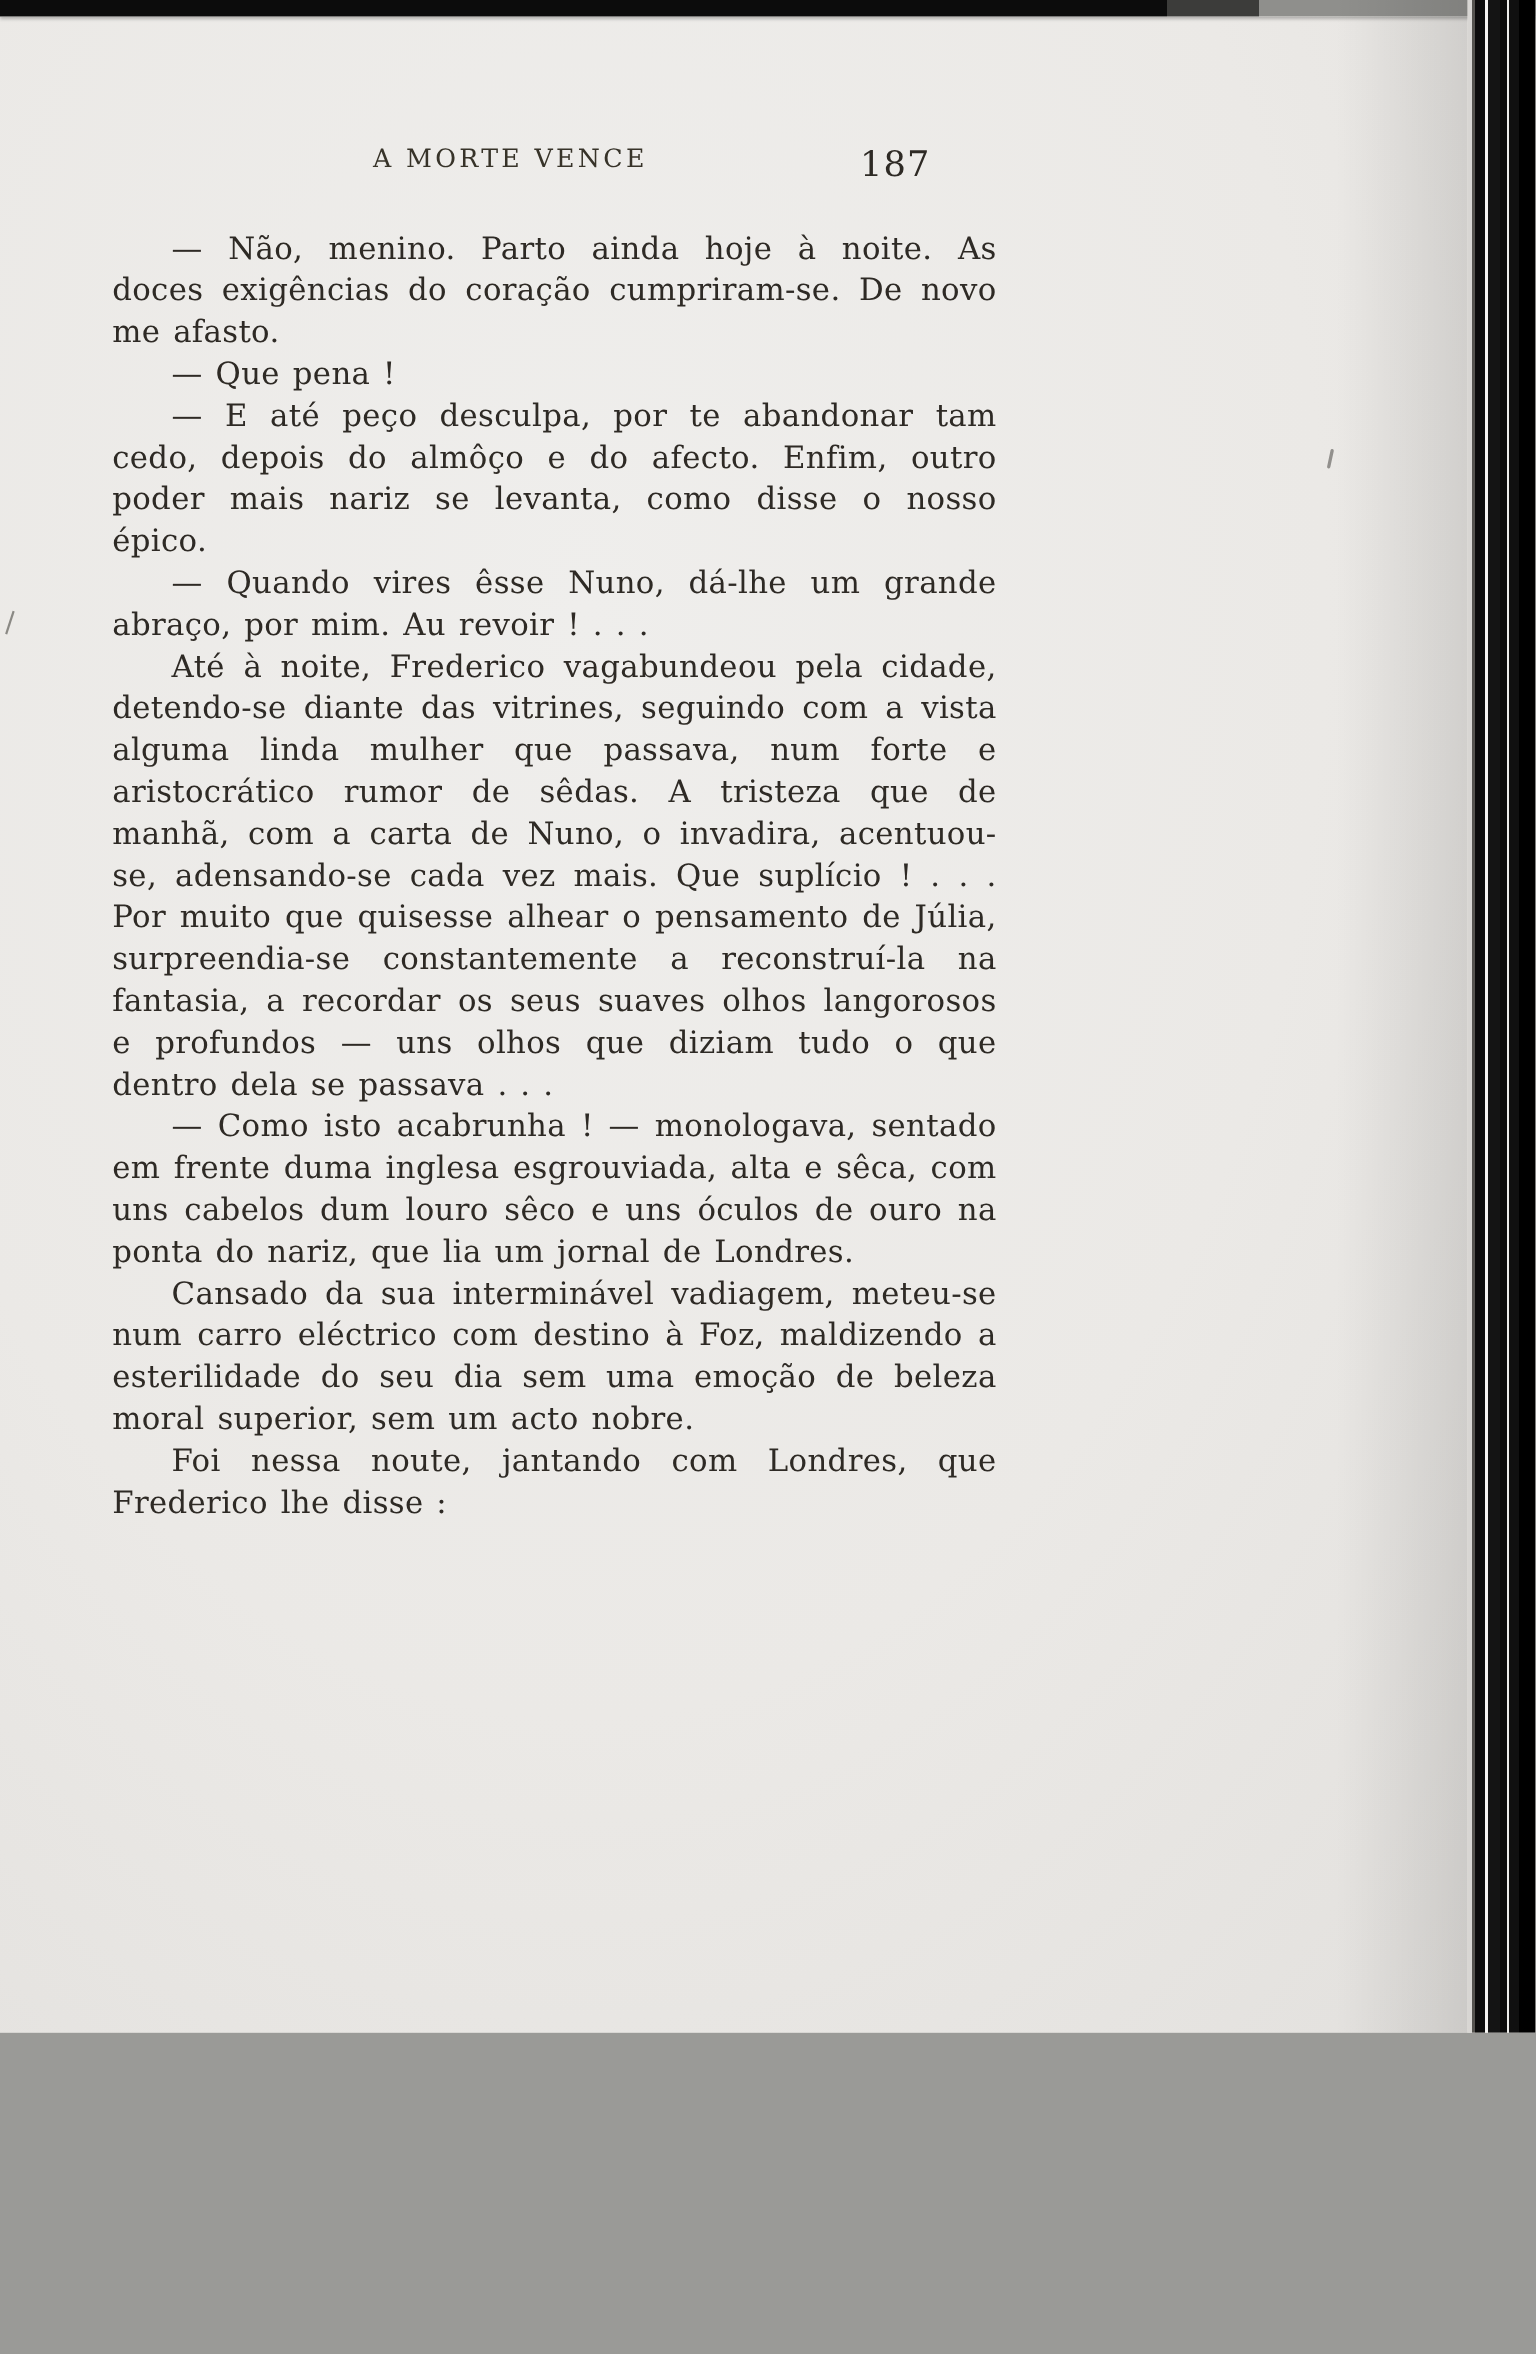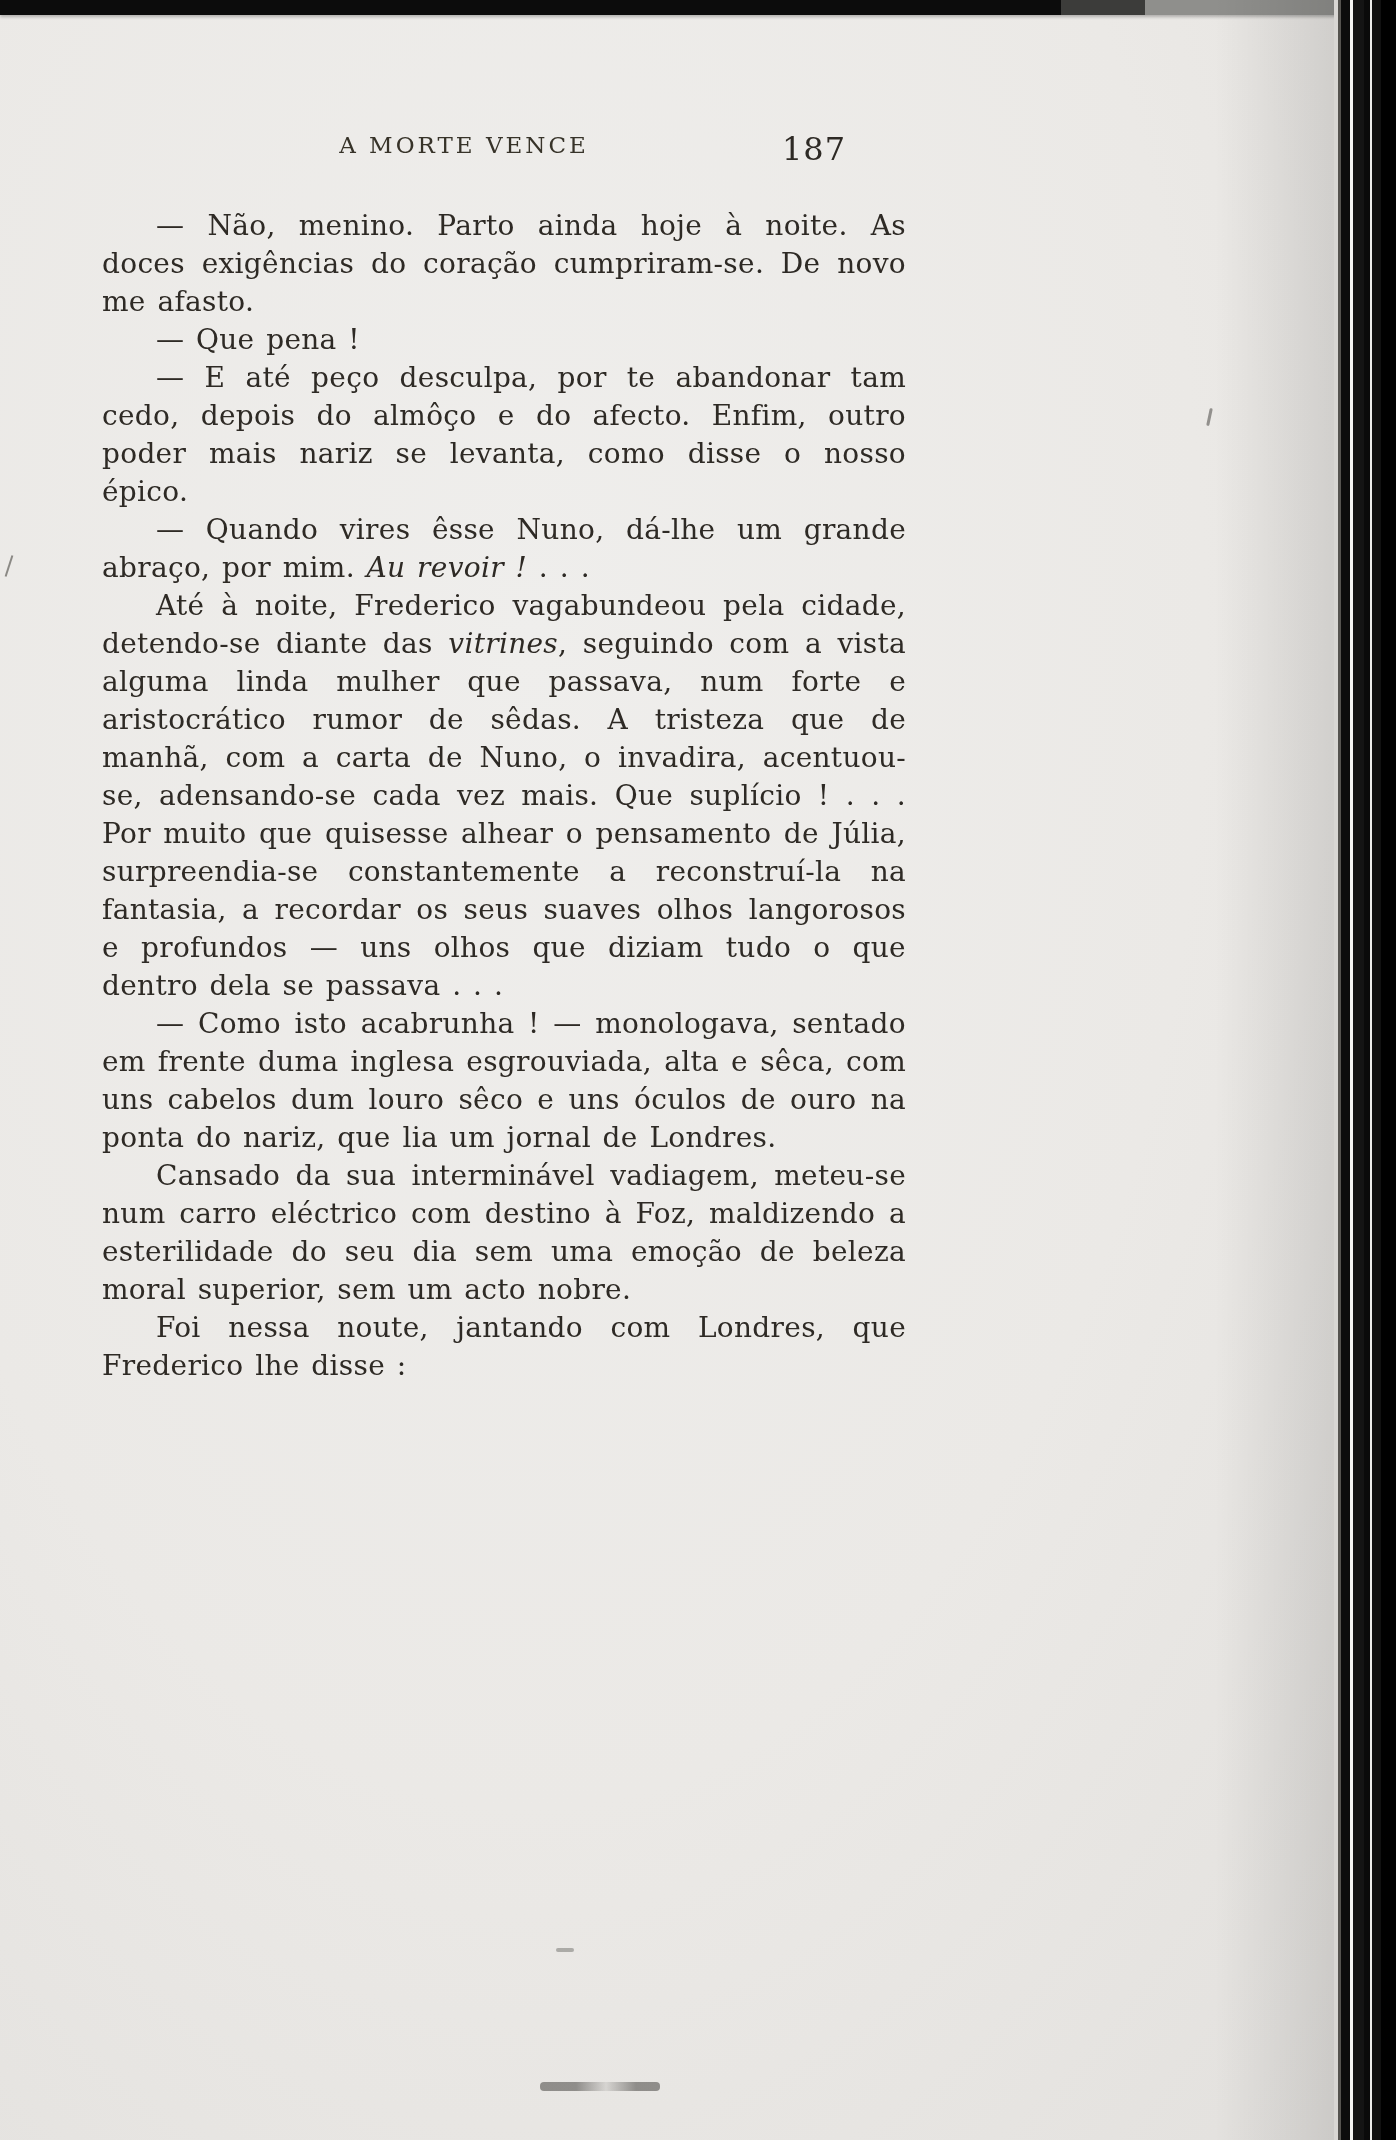--- a/index.html
+++ b/index.html
@@ -8,21 +8,21 @@
     --edge-black:#0c0c0c;
   }
   html,body{margin:0;padding:0;}
   body{
     font-family:"DejaVu Serif","Liberation Serif",serif;
     background:#9a9a97;
   }
   .scan-root{
     position:relative;
     width:1396px;
-    height:2140px;
+    height:1848px;
     overflow:hidden;
     background:
       radial-gradient(ellipse at 38% 30%, #efeeec 0%, var(--paper) 55%, #e2e0dd 100%);
   }
   
   .top-edge{
     position:absolute;top:0;left:0;width:100%;height:15px;
     background:linear-gradient(90deg,
       var(--edge-black) 0 76%,
       #3c3c3a 76% 82%,
@@ -75,21 +75,21 @@
     font-size:28px;
     line-height:38px;
     letter-spacing:0.3px;
     word-spacing:2.5px;
     text-align:justify;
   }
   .para{
     margin:0;
     text-indent:54px;
   }
-  .it{font-style:italic;margin-top:31px;}
+  .it{margin-top:31px;}
   
   .mark{position:absolute;background:#3a3833;opacity:0.55;}
   .mark-slash{
     left:8px;top:555px;width:2px;height:22px;
     transform:rotate(18deg);
   }
   .mark-j{
     left:1208px;top:408px;width:3px;height:18px;
     transform:rotate(12deg);opacity:0.5;border-radius:2px;
   }

